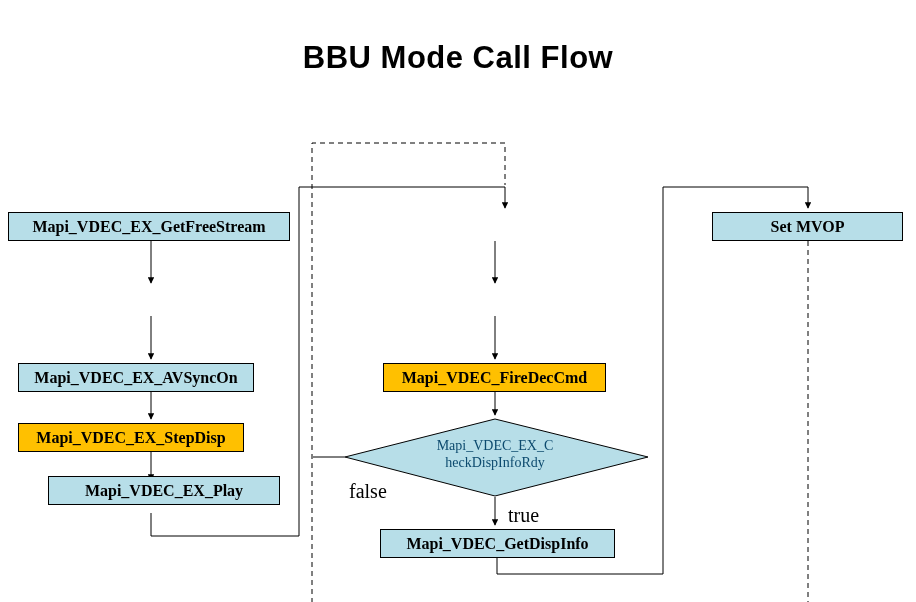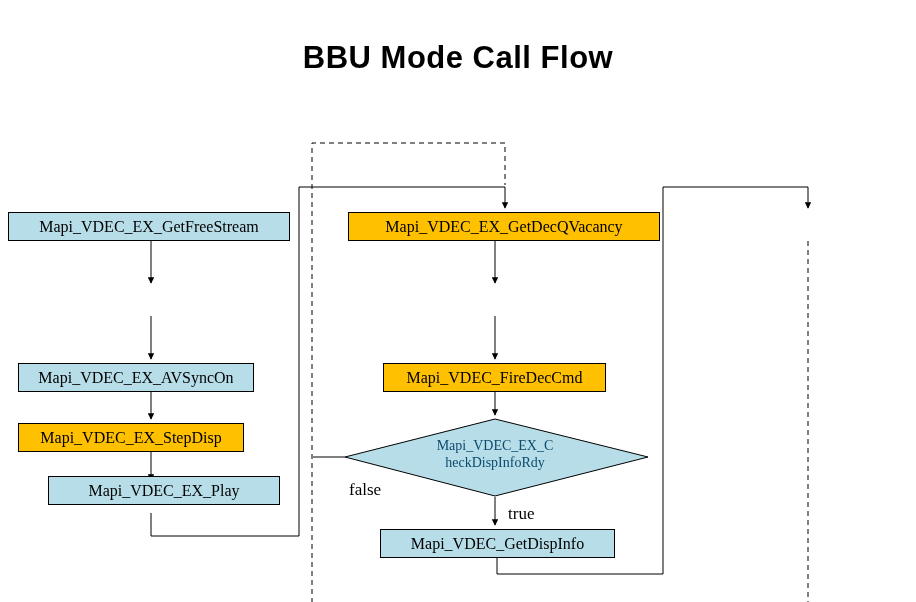--- a/index.html
+++ b/index.html
@@ -34,36 +34,37 @@
     position: absolute;
     height: 29px;
     box-sizing: border-box;
     border: 1px solid #000000;
     display: flex;
     align-items: center;
     justify-content: center;
     font-size: 16px;
     color: #000000;
     white-space: nowrap;
+    font-weight: bold;
   }
   .blue   { background: #b7dee8; }
   .orange { background: #ffc000; }
   .diamond-label {
     position: absolute;
     left: 360px;
     top: 421px;
     width: 270px;
     text-align: center;
     font-size: 14px;
     line-height: 17px;
     color: #0c4a6e;
   }
   .edge-label {
     position: absolute;
-    font-size: 17px;
+    font-size: 20px;
     color: #000000;
   }
 </style>
 </head>
 <body>
 
 <div class="canvas">
 
   <h1 class="title">BBU Mode Call Flow</h1>
 
@@ -101,33 +102,33 @@
   <div class="node blue" style="left:18px;top:347px;width:236px">
     <span>Mapi_VDEC_EX_AVSyncOn</span>
   </div>
   <div class="node orange" style="left:18px;top:407px;width:226px">
     <span>Mapi_VDEC_EX_StepDisp</span>
   </div>
   <div class="node blue" style="left:48px;top:460px;width:232px">
     <span>Mapi_VDEC_EX_Play</span>
   </div>
 
-  <div class="node orange" style="left:348px;top:196px;width:312px">
-    <span>Mapi_VDEC_EX_GetDecQVacancy</span>
-  </div>
   <div class="node orange" style="left:383px;top:347px;width:223px">
     <span>Mapi_VDEC_FireDecCmd</span>
   </div>
 
   <div class="diamond-label">
     <div>Mapi_VDEC_EX_C</div>
     <div>heckDispInfoRdy</div>
   </div>
 
   <div class="node blue" style="left:380px;top:513px;width:235px">
     <span>Mapi_VDEC_GetDispInfo</span>
   </div>
 
+  <div class="node blue" style="left:712px;top:196px;width:191px">
+    <span>Set MVOP</span>
+  </div>
 
   <div class="edge-label" style="left:349px;top:464px">false</div>
   <div class="edge-label" style="left:508px;top:488px">true</div>
 
 </div>
 
 </body></html>

